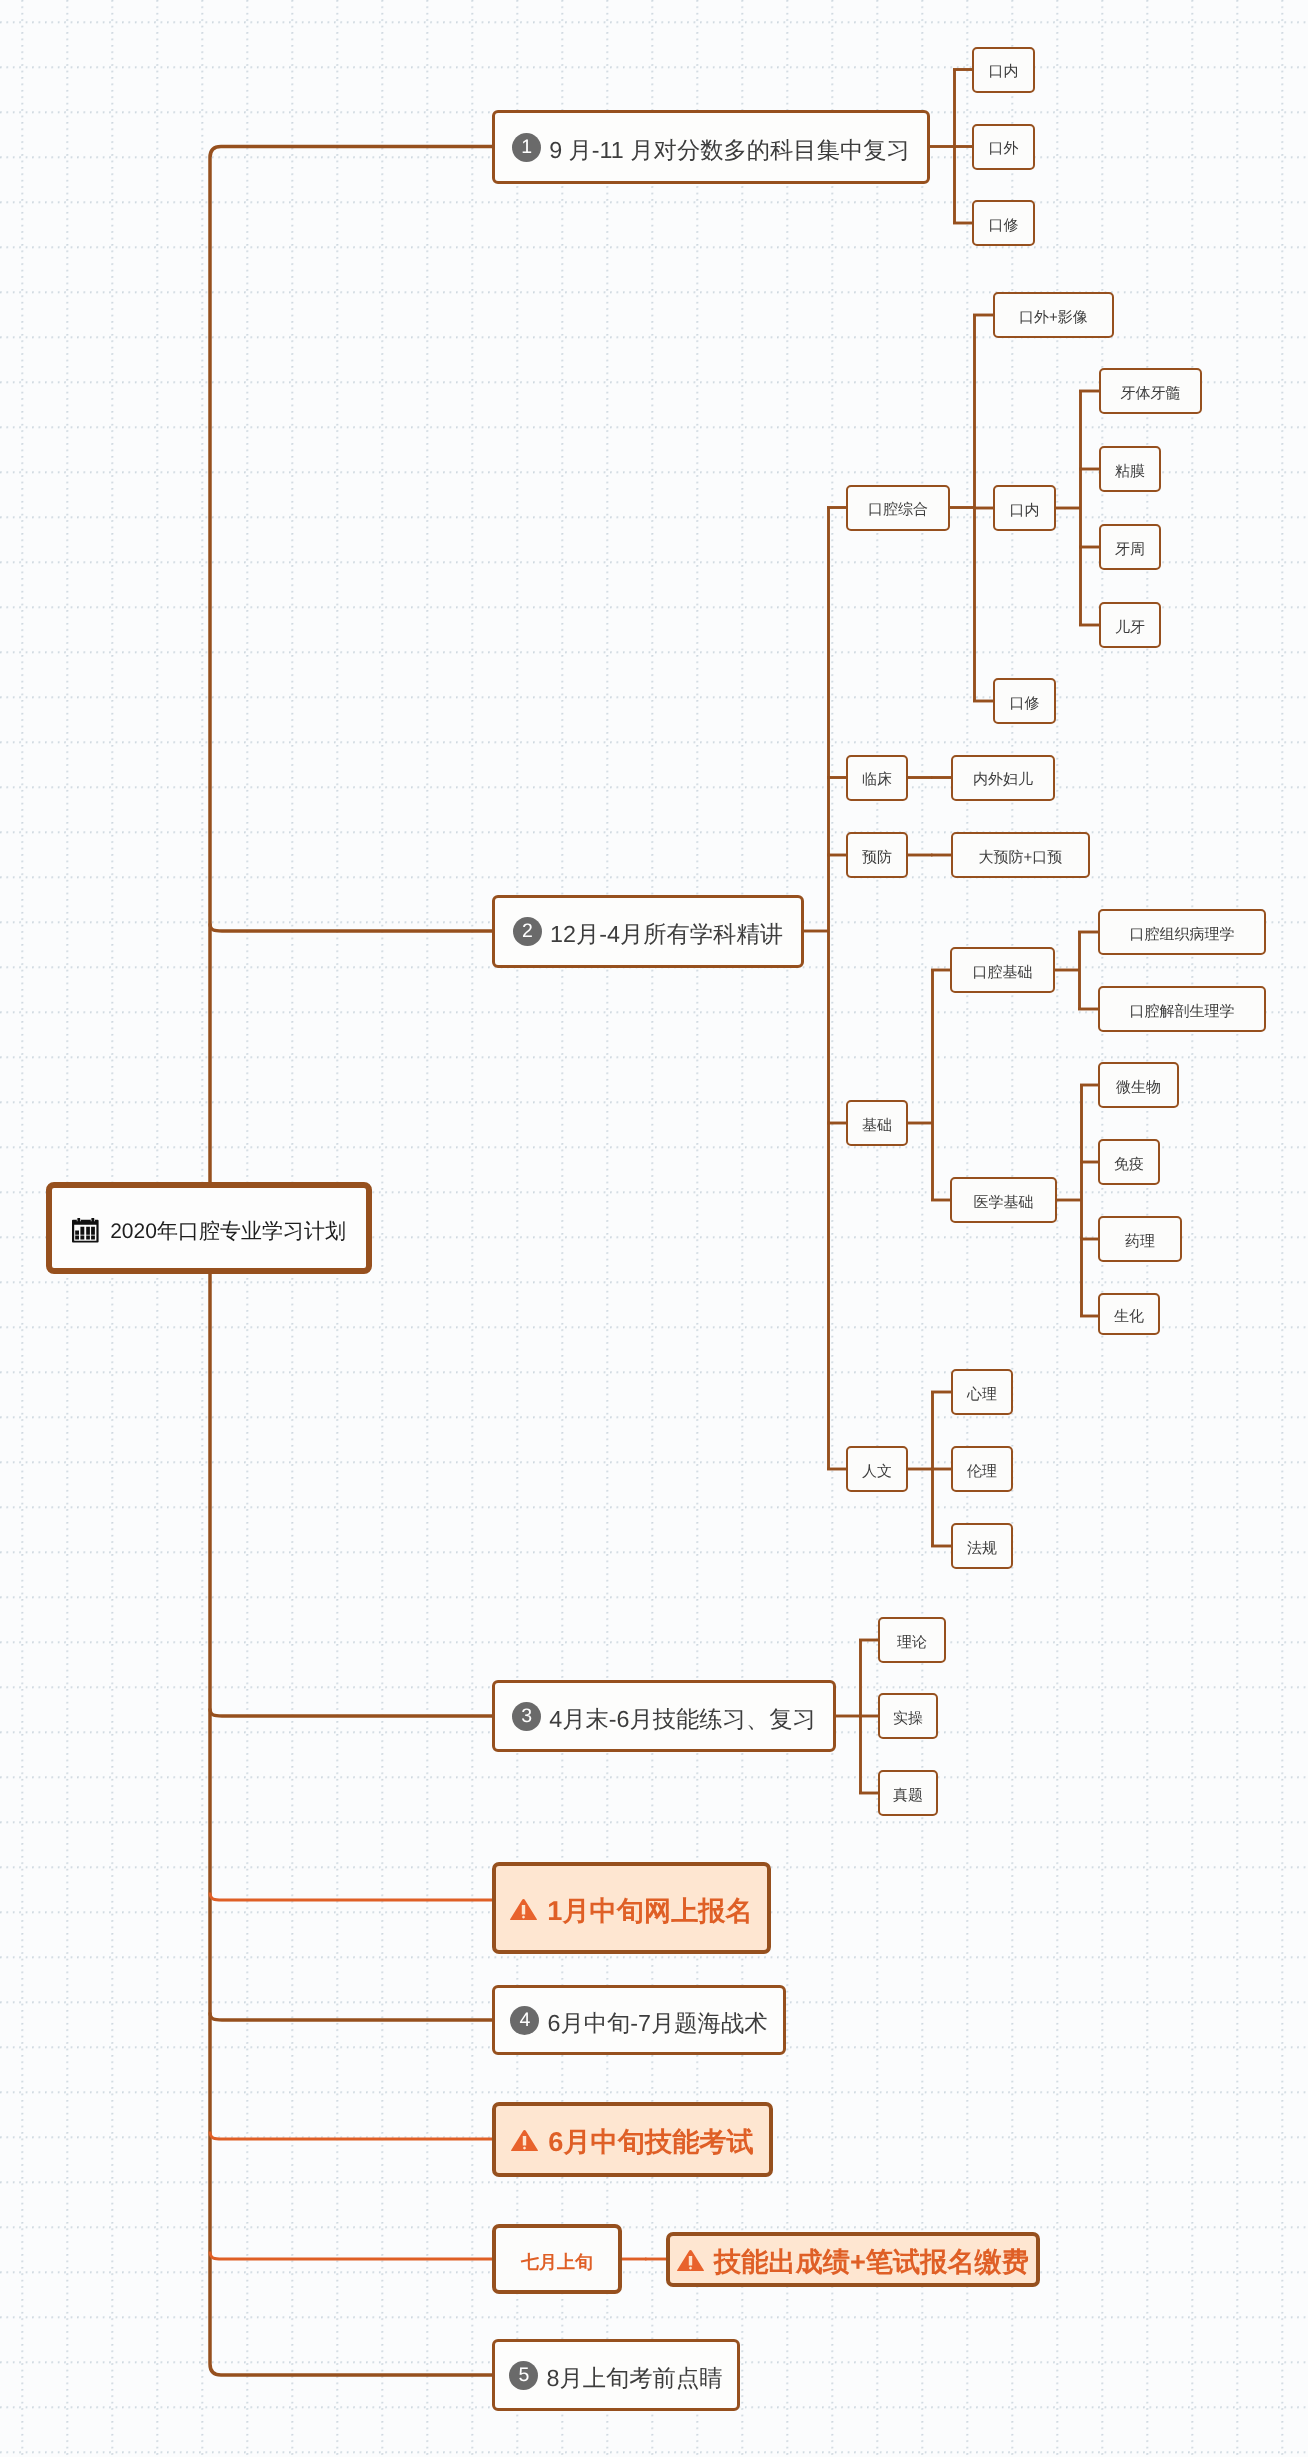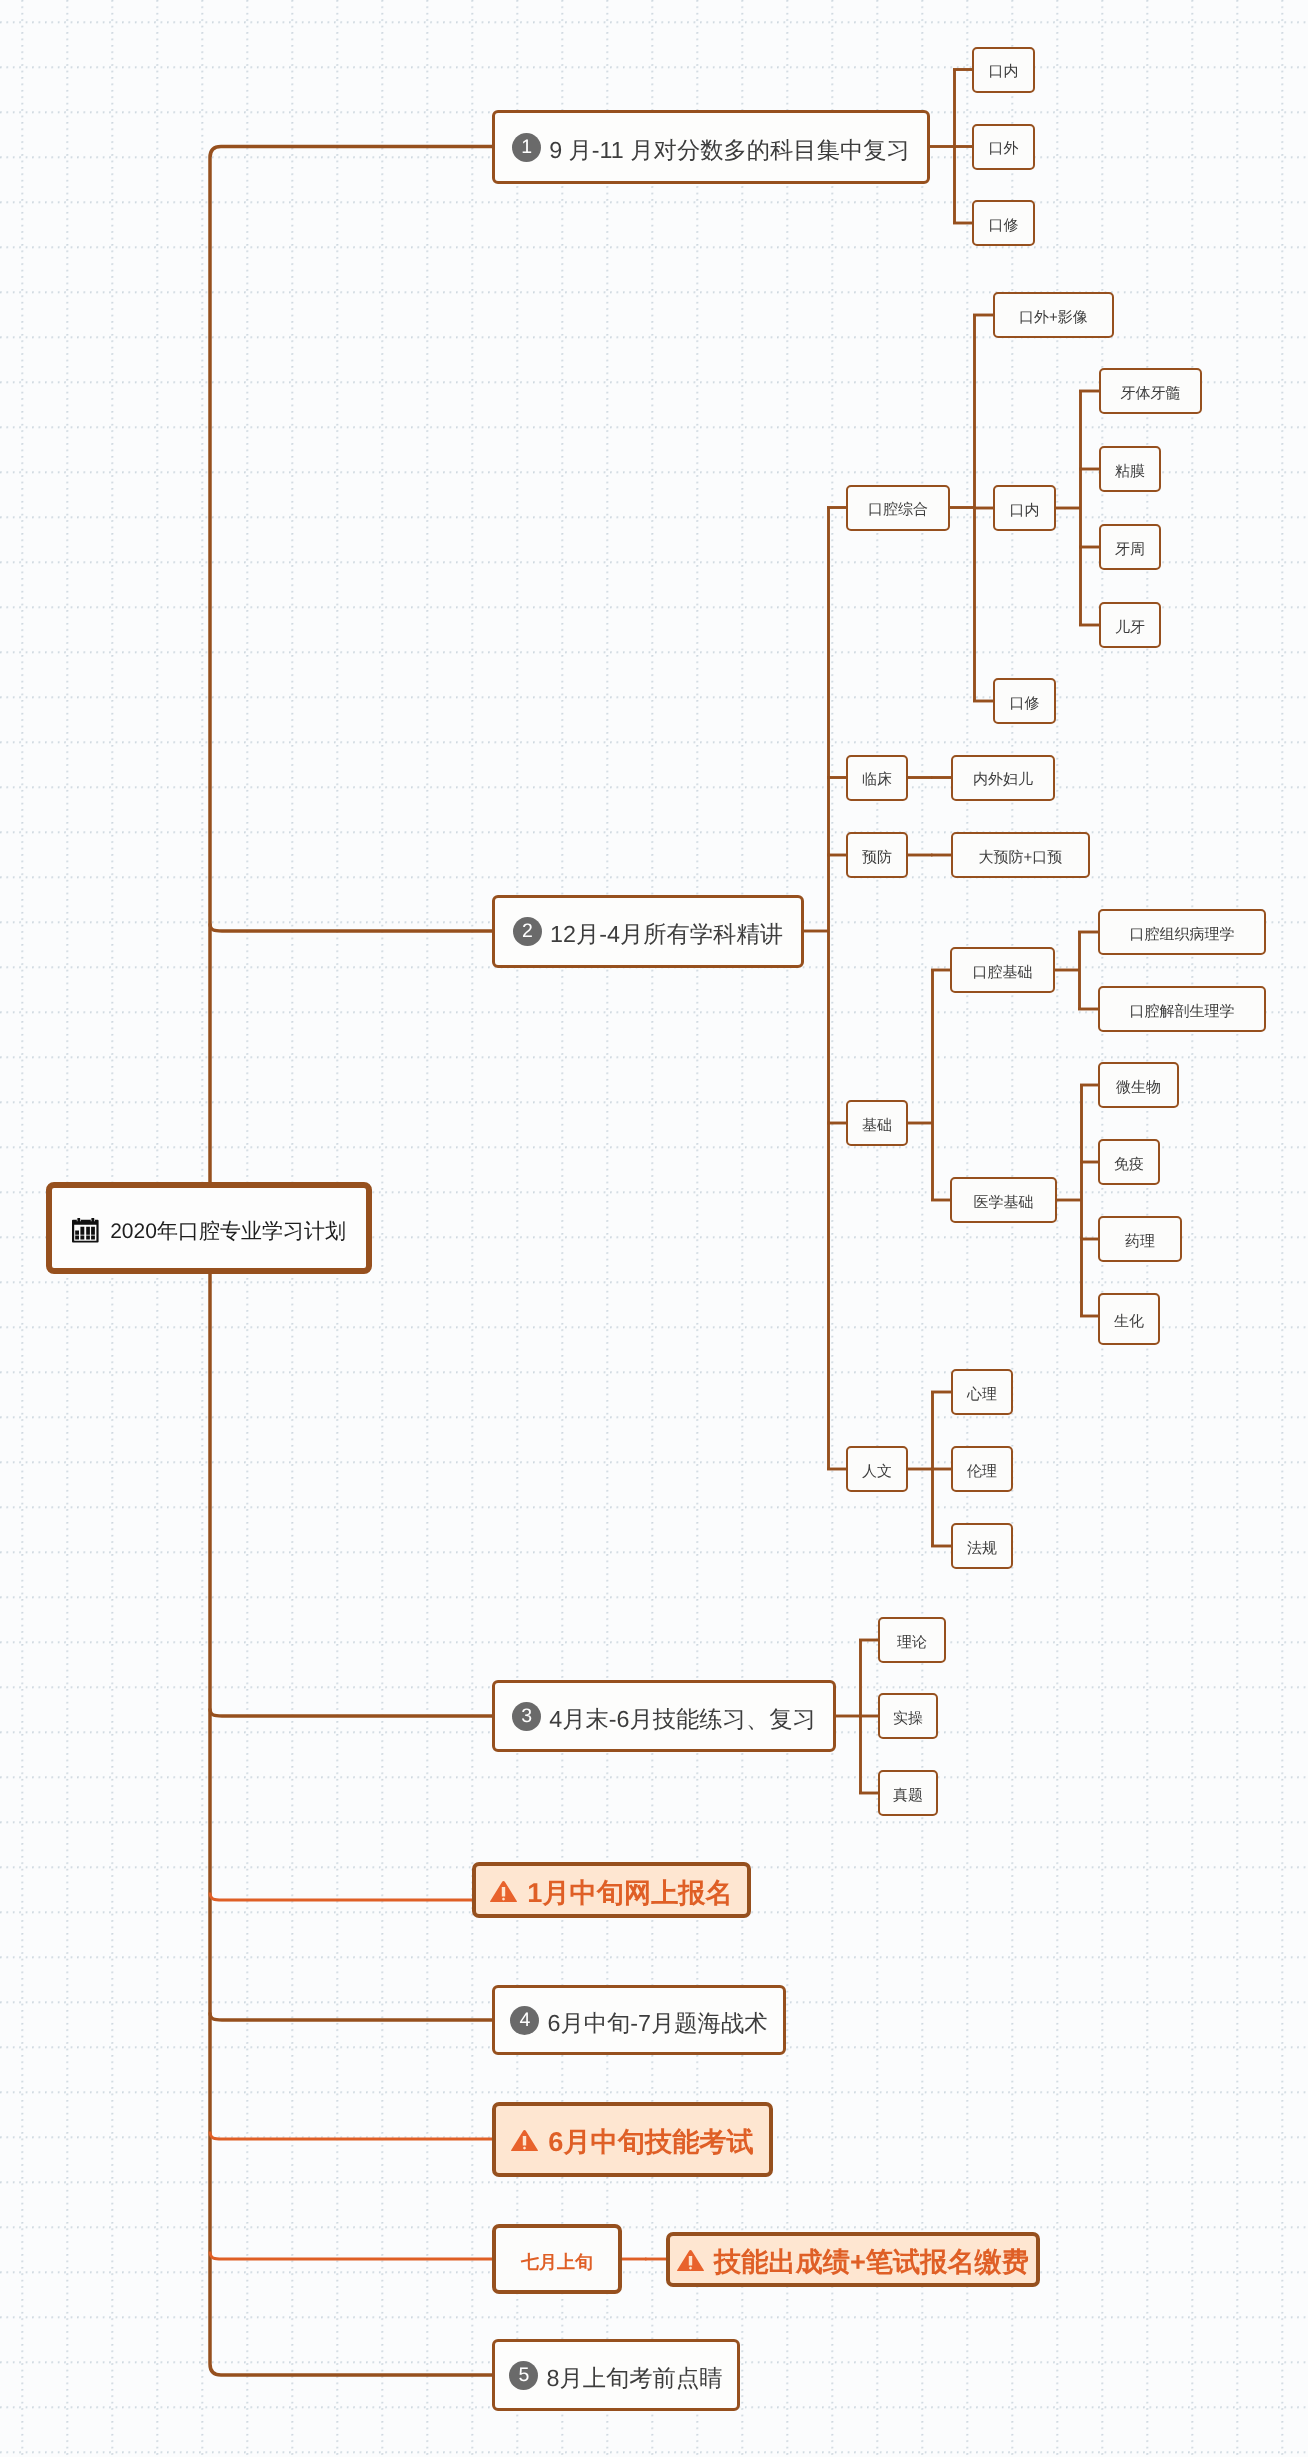--- a/index.html
+++ b/index.html
@@ -193,21 +193,21 @@
       </div>
     <div class="node sub" style="left:1098px;top:1062px;width:81px;height:46px;">
         <span class="lbl">微生物</span>
       </div>
     <div class="node sub" style="left:1098px;top:1139px;width:62px;height:46px;">
         <span class="lbl">免疫</span>
       </div>
     <div class="node sub" style="left:1098px;top:1216px;width:84px;height:46px;">
         <span class="lbl">药理</span>
       </div>
-    <div class="node sub" style="left:1098px;top:1293px;width:62px;height:52px;">
+    <div class="node sub" style="left:1098px;top:1293px;width:62px;height:42px;">
         <span class="lbl">生化</span>
       </div>
     <div class="node sub" style="left:846px;top:1446px;width:62px;height:46px;">
         <span class="lbl">人文</span>
       </div>
     <div class="node sub" style="left:951px;top:1369px;width:62px;height:46px;">
         <span class="lbl">心理</span>
       </div>
     <div class="node sub" style="left:951px;top:1446px;width:62px;height:46px;">
         <span class="lbl">伦理</span>
@@ -221,21 +221,21 @@
       </div>
     <div class="node sub" style="left:878px;top:1617px;width:68px;height:46px;">
         <span class="lbl">理论</span>
       </div>
     <div class="node sub" style="left:878px;top:1693px;width:60px;height:46px;">
         <span class="lbl">实操</span>
       </div>
     <div class="node sub" style="left:878px;top:1770px;width:60px;height:46px;">
         <span class="lbl">真题</span>
       </div>
-    <div class="node alert" style="left:472px;top:1862px;width:279px;height:56px;">
+    <div class="node alert" style="left:492px;top:1862px;width:279px;height:92px;">
         <span class="warn">
           <svg width="27" height="21.4" viewBox="0 0 27 21.4">
             <path fill="#e8622c" d="M13.5 0.0c0.62 0 1.12 0.33 1.47 0.95L26.74 19.9c0.42 0.72 0.12 1.5-0.72 1.5H0.98C0.14 21.4-0.16 20.62 0.26 19.9L12.03 0.95C12.38 0.33 12.88 0 13.5 0z"></path>
             <path fill="#fde5cf" d="M11.8 6.1h3.4v9.3h-3.4zM13.5 16.75c0.75 0 1.35 0.6 1.35 1.35s-0.6 1.35-1.35 1.35-1.35-0.6-1.35-1.35 0.6-1.35 1.35-1.35z"></path>
           </svg>
         </span>
         <span class="lbl">1月中旬网上报名</span>
       </div>
     <div class="node main" style="left:492px;top:1985px;width:294px;height:70px;">
         <span class="badge">4</span>

